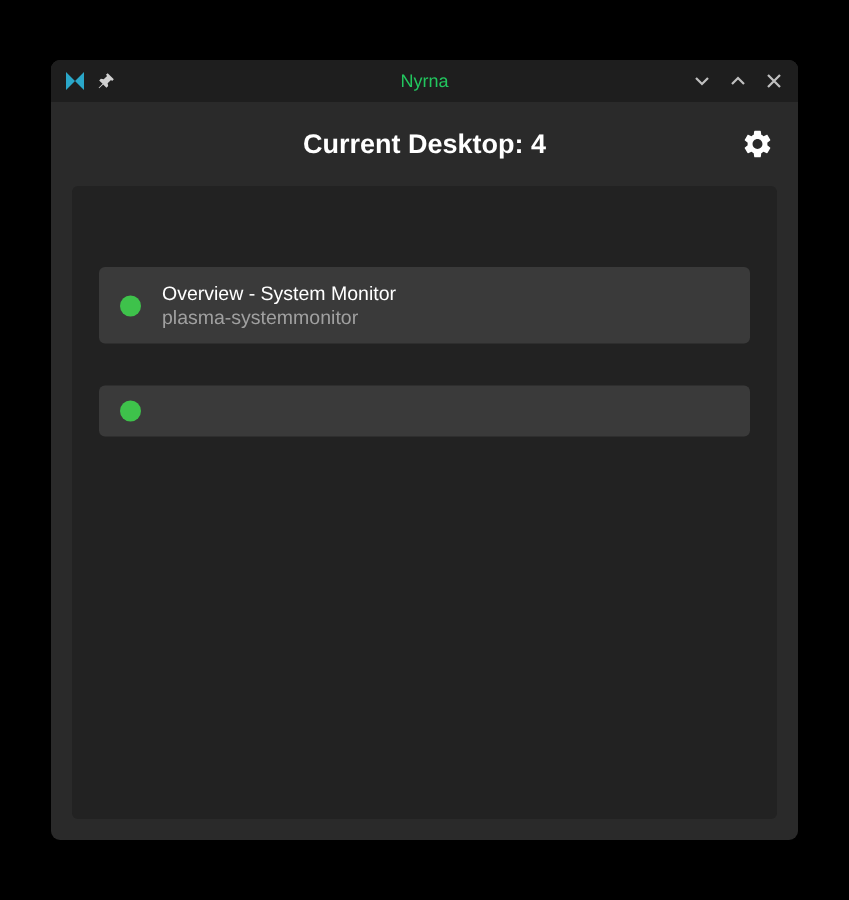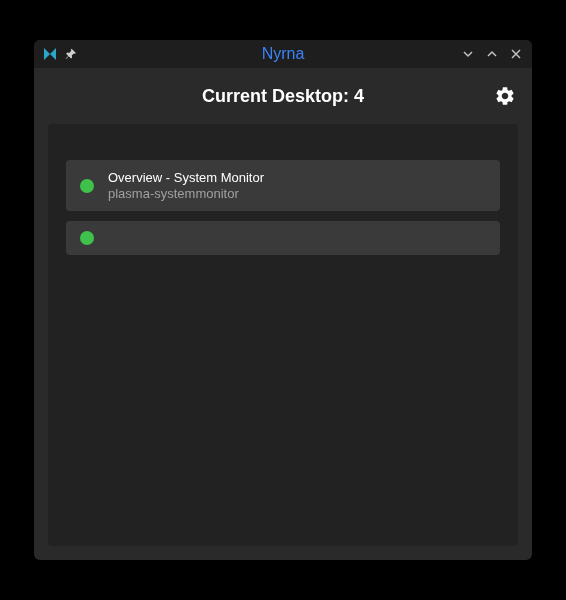--- a/index.html
+++ b/index.html
@@ -46,22 +46,22 @@
       height: 14px;
       color: #d0d0d0;
       display: flex;
       align-items: center;
       justify-content: center;
     }
     .title {
       position: absolute;
       left: 50%;
       transform: translateX(-50%);
-      color: #3b82f6;
-      font-size: 16px;
+      color: #22c55e;
+      font-size: 12px;
     }
     .titlebar-right {
       margin-left: auto;
       display: flex;
       align-items: center;
       gap: 8px;
     }
     .titlebar-btn {
       width: 16px;
       height: 16px;
@@ -106,20 +106,21 @@
       gap: 10px;
     }
     .list-item {
       background: #3a3a3a;
       border-radius: 4px;
       padding: 10px 14px;
       display: flex;
       align-items: center;
       gap: 14px;
       cursor: pointer;
+      margin-top: 18px;
     }
     .status-dot {
       width: 14px;
       height: 14px;
       border-radius: 50%;
       flex-shrink: 0;
     }
     .item-text {
       display: flex;
       flex-direction: column;

